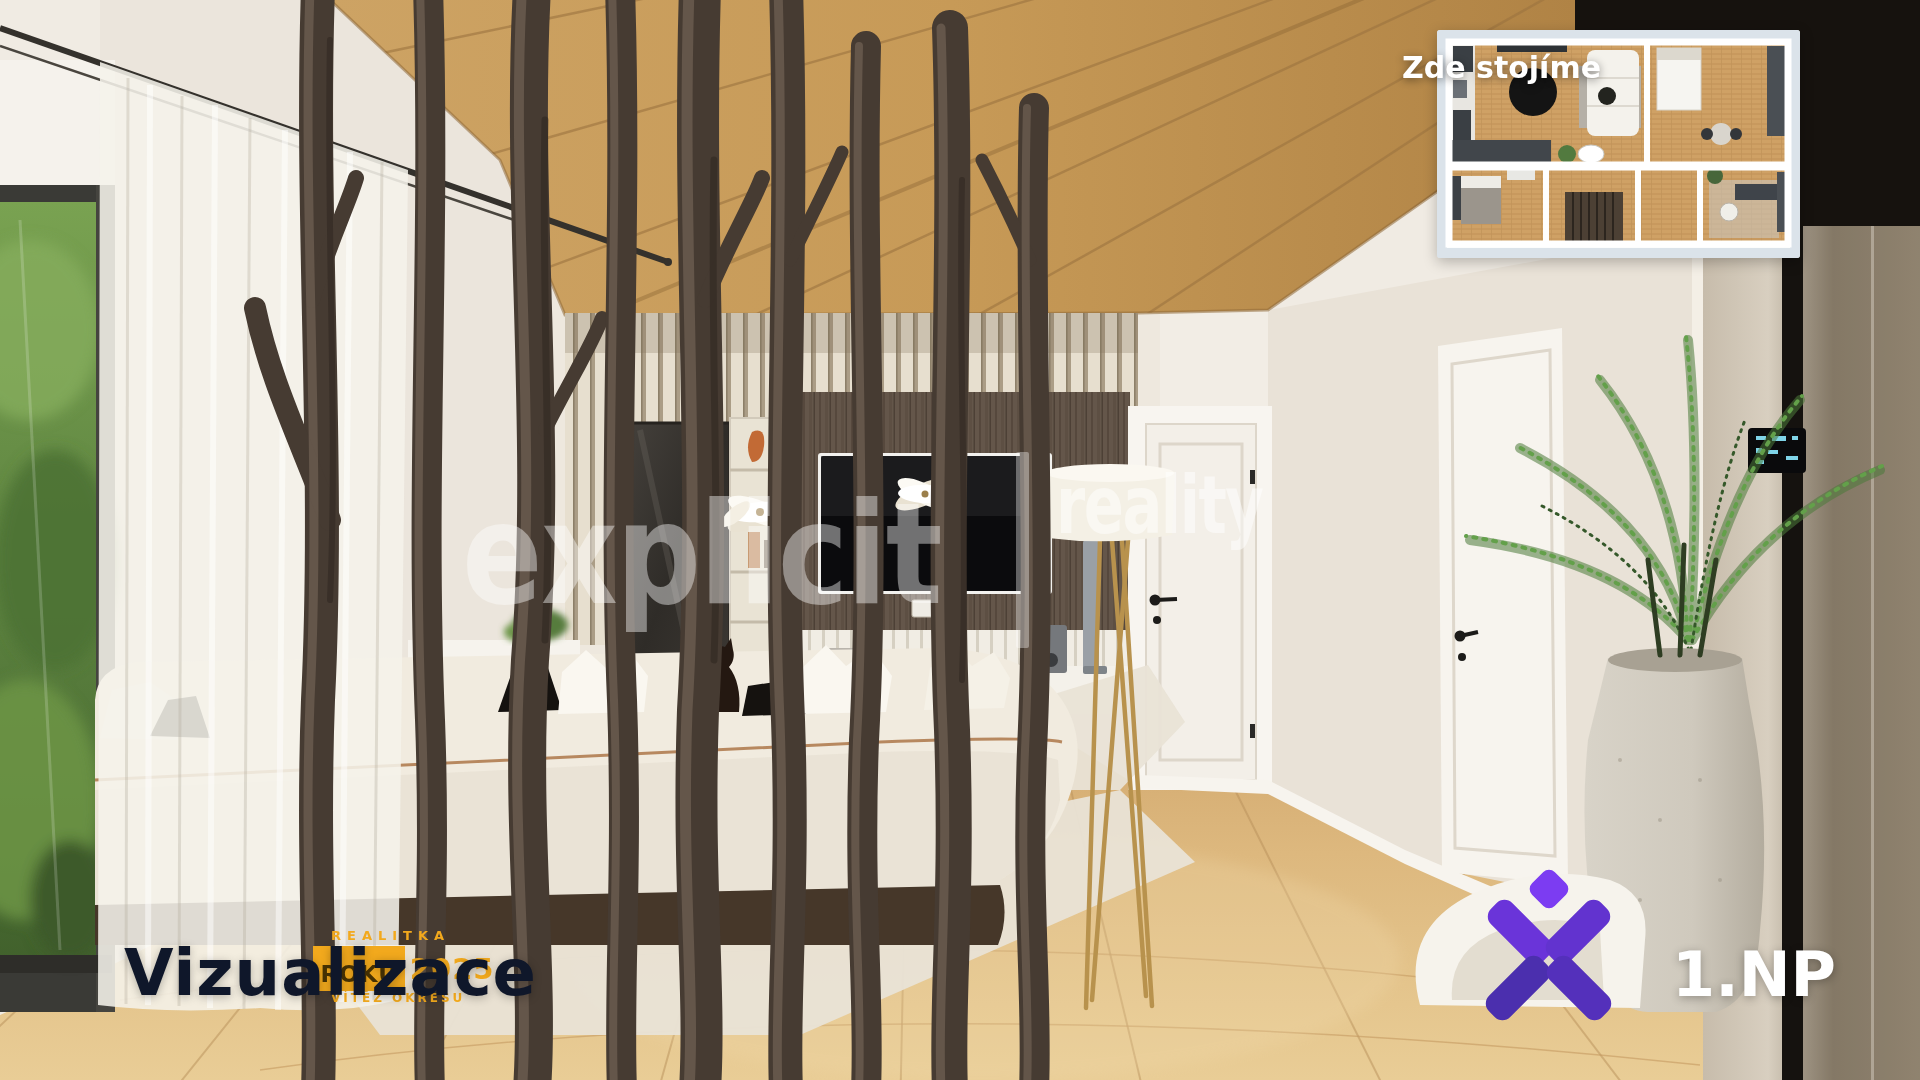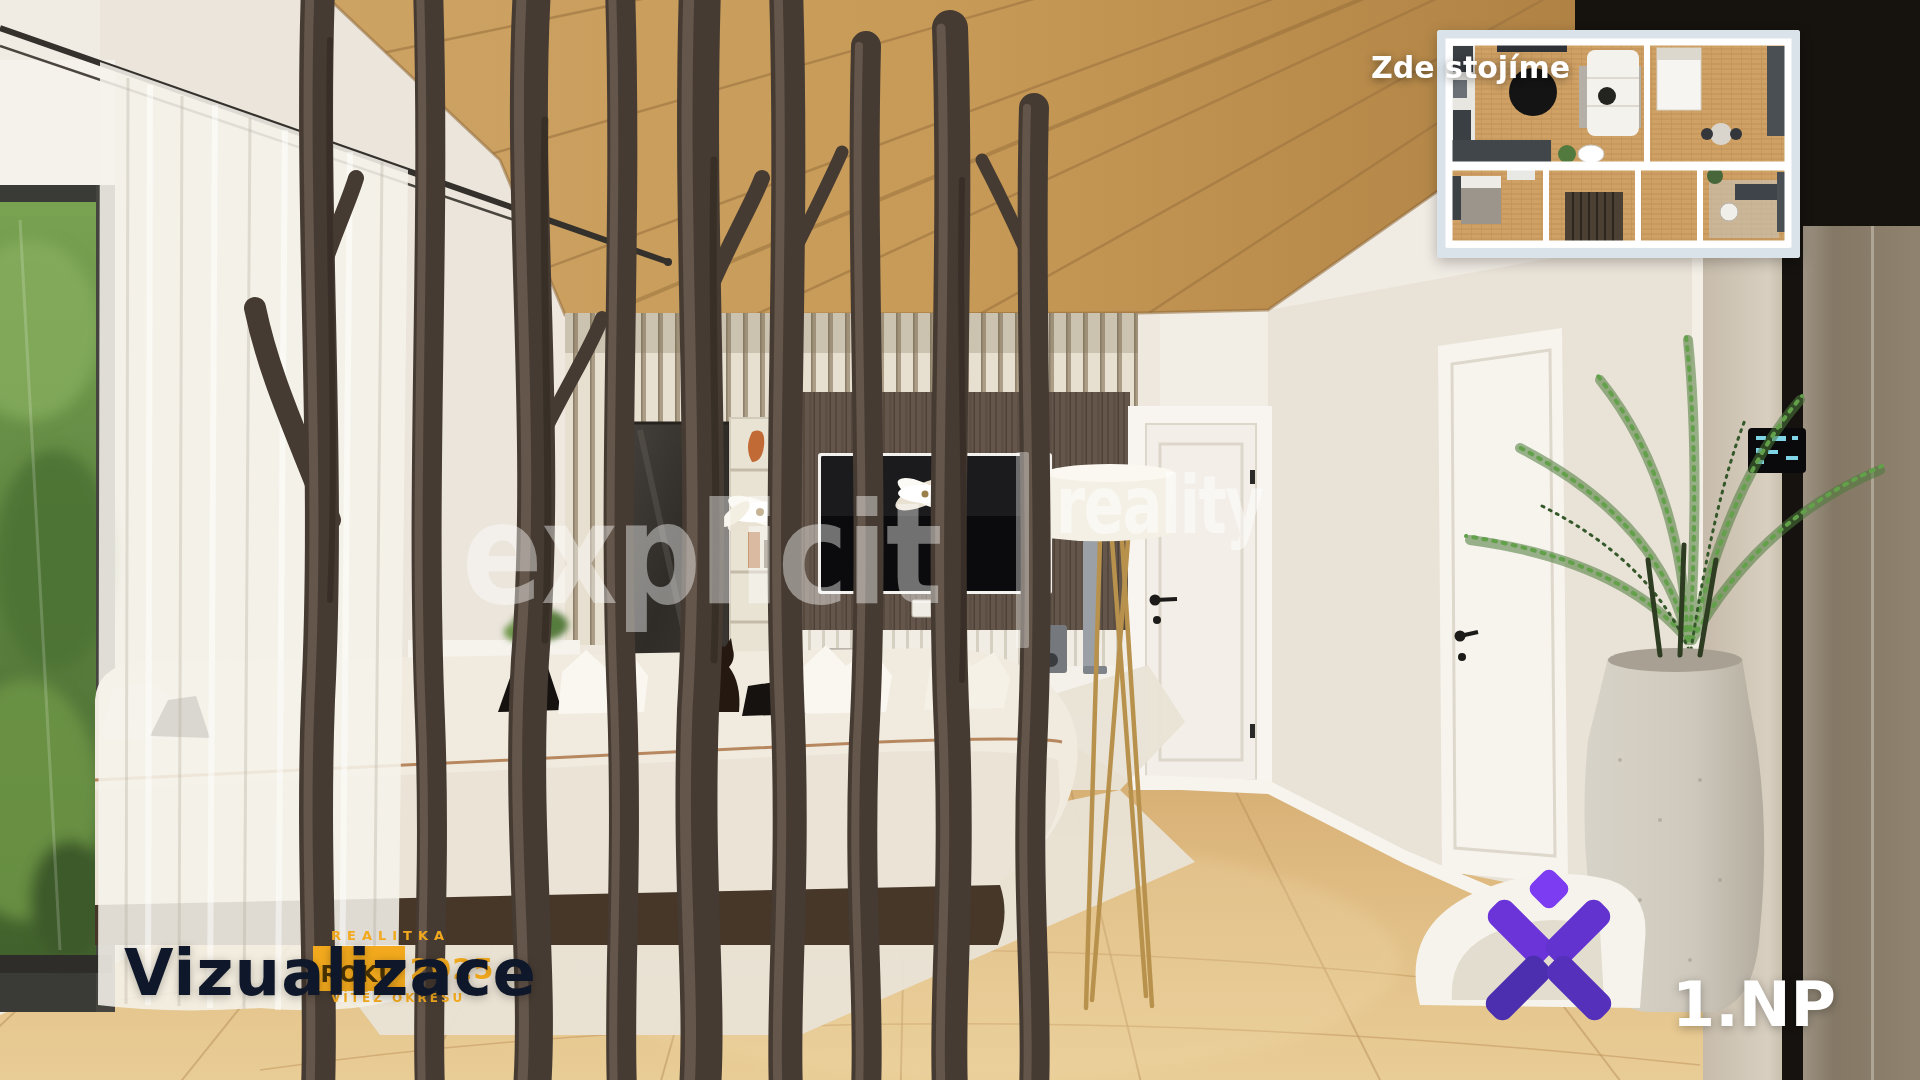--- a/index.html
+++ b/index.html
@@ -9,34 +9,34 @@
   .ov{position:absolute;white-space:nowrap;}
   
   #wm-brand{left:462px;top:478px;font-size:140px;font-weight:bold;color:rgba(255,255,255,.42);
             letter-spacing:-2px;transform:scaleX(.85);transform-origin:left top;line-height:1.1;}
   #wm-bar{left:1016px;top:452px;width:13px;height:196px;background:rgba(255,255,255,.36);border-radius:2px;}
   #wm-suffix{left:1056px;top:462px;font-size:80px;font-weight:bold;color:rgba(255,255,255,.5);
              letter-spacing:-2px;transform:scaleX(.74);transform-origin:left top;line-height:1.1;}
   
   #plan-box{left:1437px;top:30px;width:363px;height:228px;background:#dbe3ea;border-radius:3px;
             box-shadow:0 4px 14px rgba(0,0,0,.25);}
-  #plan-label{left:1371px;top:50px;font-size:30px;font-weight:bold;color:#ffffff;
+  #plan-label{left:1402px;top:50px;font-size:30px;font-weight:bold;color:#ffffff;
               text-shadow:0 2px 8px rgba(0,0,0,.45);}
   
   #credit-title{left:92px;top:936px;font-size:64px;font-weight:bold;color:#0f172a;
                 text-shadow:0 2px 10px rgba(0,0,0,.28);letter-spacing:1px;margin-left:32px;}
   #award{left:331px;top:928px;width:146px;text-align:left;color:#f2a91d;font-weight:bold;}
   #award .l1{font-size:13px;letter-spacing:6px;}
   #award .l2{display:flex;align-items:center;justify-content:center;margin-top:3px;}
   #award .word{background:#f2a91d;color:#4a3404;font-size:23px;padding:15px 7px 4px;letter-spacing:1px;}
   #award .year{color:#f2a91d;font-size:29px;margin-left:5px;letter-spacing:1px;}
   #award .l3{font-size:12px;letter-spacing:3px;}
   
   #floor-label{left:1672px;top:938px;font-size:62px;font-weight:bold;color:#ffffff;
-               text-shadow:0 2px 10px rgba(0,0,0,.3);margin-top:30px;}
+               text-shadow:0 2px 10px rgba(0,0,0,.3);}
   #logo-box{left:1478px;top:858px;}
 </style>
 </head>
 <body>
 
 <div id="stage">
 
 <svg id="scene" width="1920" height="1080" viewBox="0 0 1920 1080">
   <defs>
     <linearGradient id="ceilG" x1="0" y1="0" x2="1" y2="0">

